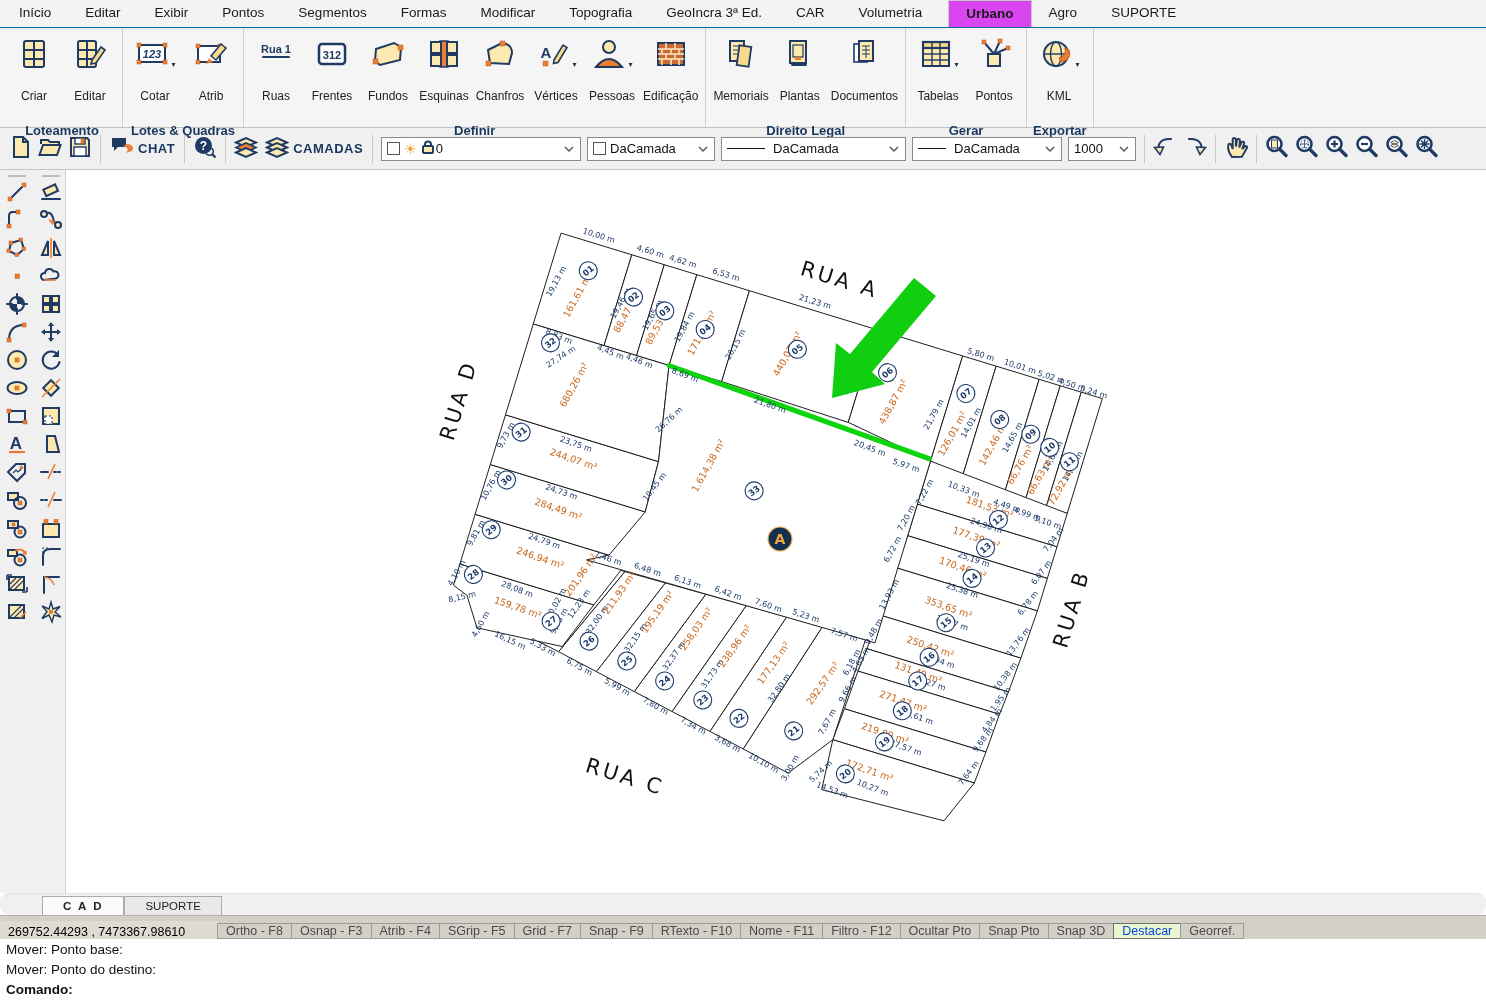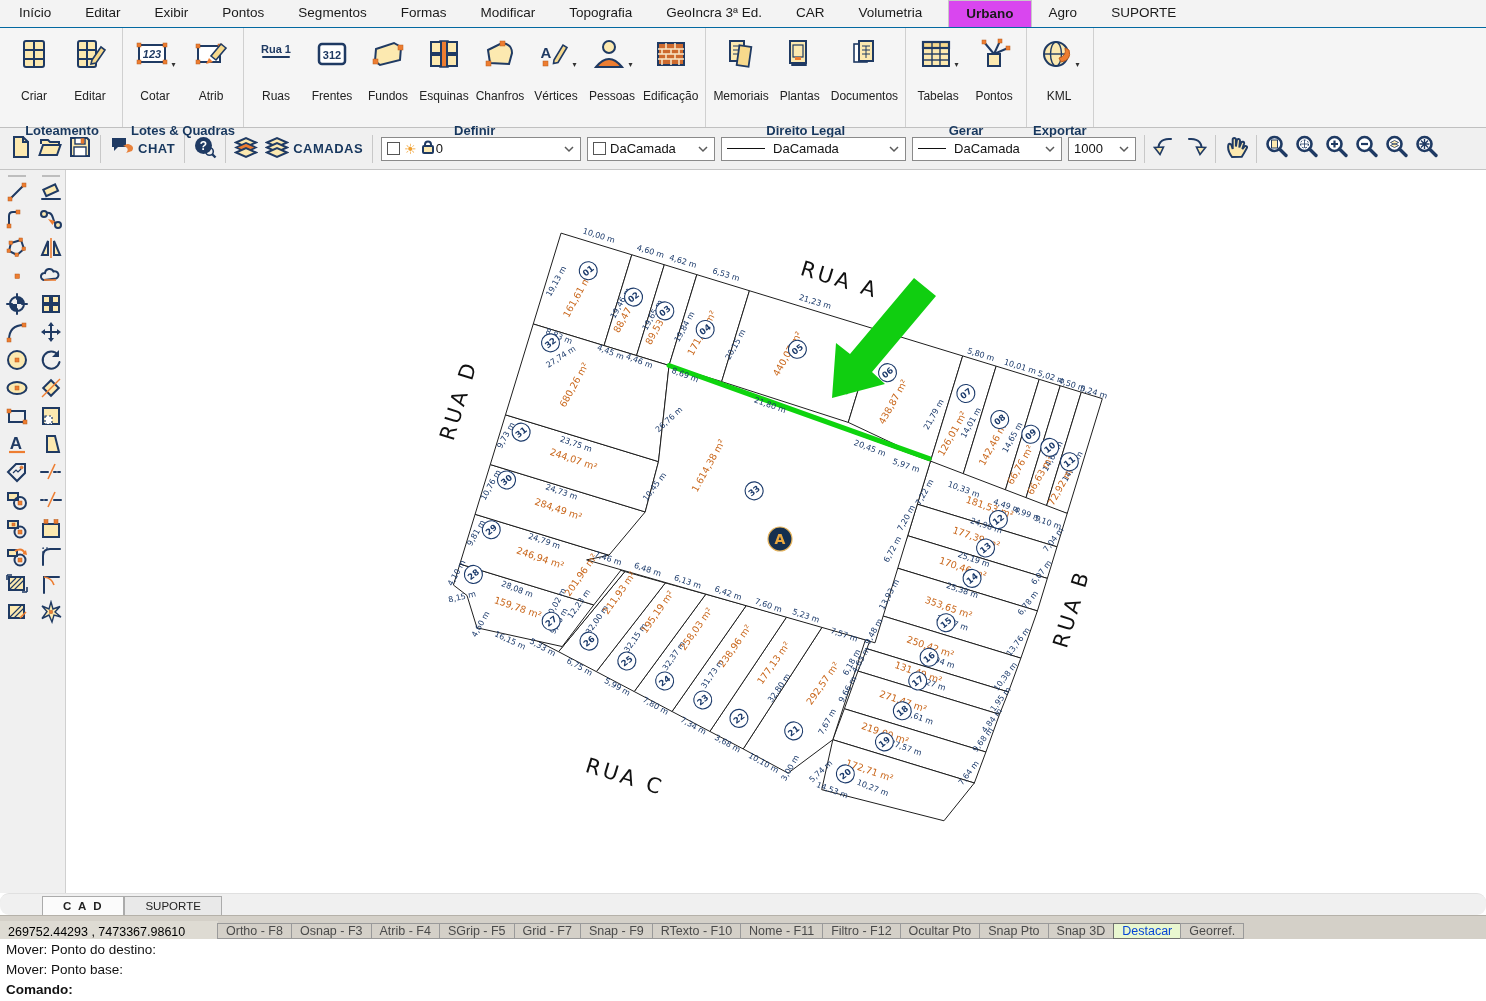--- a/index.html
+++ b/index.html
@@ -1177,16 +1177,16 @@
       <div class="sbtn">Filtro - F12</div>
       <div class="sbtn">Ocultar Pto</div>
       <div class="sbtn">Snap Pto</div>
       <div class="sbtn">Snap 3D</div>
       <div class="sbtn active">Destacar</div>
       <div class="sbtn">Georref.</div>
     </div>
 </div>
 
 <div id="command">
+  <div>Mover: Ponto base:</div>
   <div>Mover: Ponto do destino:</div>
-  <div>Mover: Ponto base:</div>
   <div class="prompt">Comando:</div>
 </div>
 
 </body></html>

